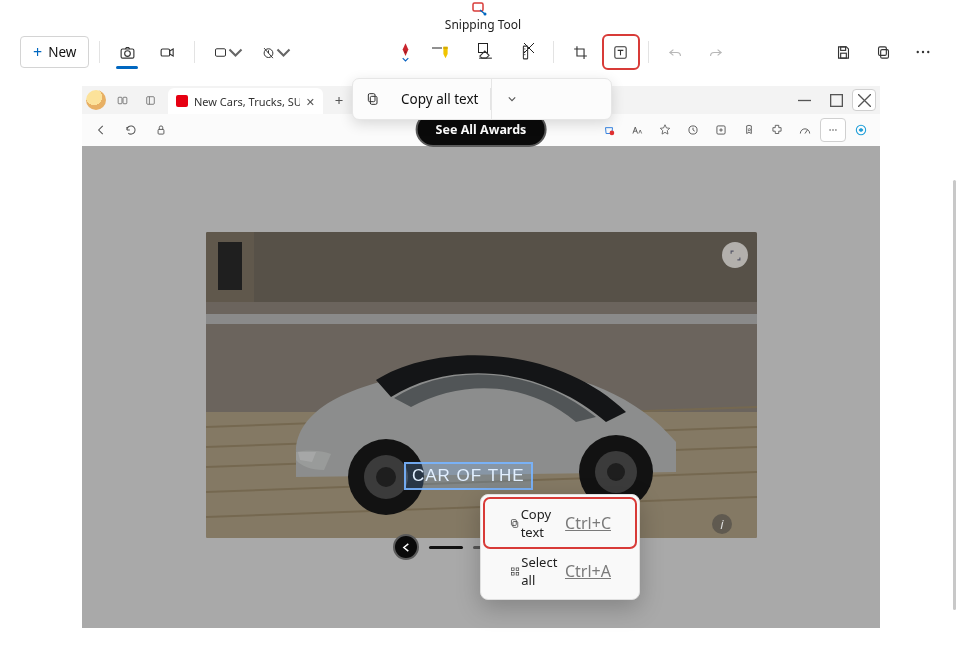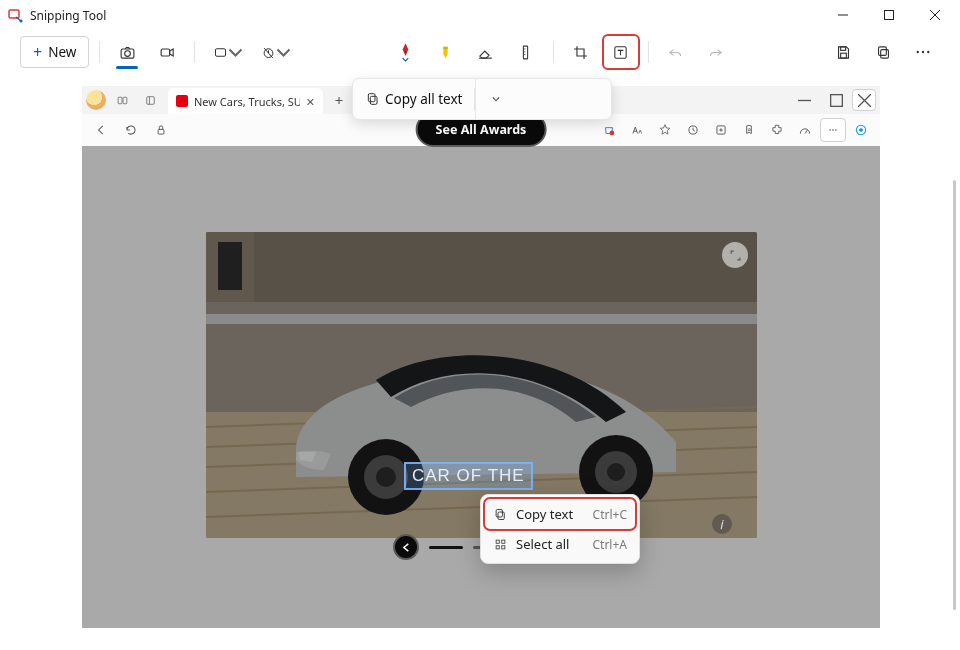--- a/index.html
+++ b/index.html
@@ -1,19 +1,19 @@
 <!DOCTYPE html>
 <html><head>
 <meta charset="utf-8">
 <style>
   * { box-sizing: border-box; margin: 0; padding: 0; font-family: "Segoe UI", system-ui, sans-serif; }
   body { background: #fff; width: 960px; height: 650px; overflow: hidden; position: relative; }
 
   
-  .titlebar { height: 30px; display: flex; align-items: center; padding: 0 2px 0 8px; font-size: 12px; }
+  .titlebar { height: 30px; display: flex; align-items: center; padding: 0 2px 0 8px; font-size: 12px; flex-direction: column; }
   .titlebar .appicon { width: 16px; height: 16px; margin-right: 6px; }
   .titlebar .title { flex: 0 0 auto; color: #222; }
   .titlebar .spacer { flex: 1; }
   .winbtns { display: flex; }
   .winbtn { width: 46px; height: 30px; display: flex; align-items: center; justify-content: center; color: #222; }
   .winbtn svg { width: 10px; height: 10px; }
 
   
   .toolbar { height: 44px; display: flex; align-items: center; padding: 0 20px; gap: 6px; position: relative; }
   .divider { width: 1px; height: 22px; background: #e3e3e3; margin: 0 4px; }
@@ -37,21 +37,21 @@
     position: absolute;
     top: 78px; left: 352px;
     width: 260px; height: 42px;
     background: #fcfcfc;
     border: 1px solid #e6e6e6;
     border-radius: 7px;
     box-shadow: 0 4px 14px rgba(0,0,0,.14);
     display: flex; align-items: center;
     z-index: 20;
   }
-  .textactions-popup .item { display:flex; align-items:center; gap:4px; padding: 0 12px; font-size: 13.5px; color:#111; height:100%; }
+  .textactions-popup .item { display:flex; align-items:center; gap:20px; padding: 0 12px; font-size: 13.5px; color:#111; height:100%; }
   .textactions-popup .chev-btn { border-left:1px solid #e6e6e6; height:100%; width:40px; display:flex; align-items:center; justify-content:center; }
 
   
   .canvas-wrap { position: absolute; top: 86px; left: 82px; width: 798px; height: 542px; overflow: hidden; }
   .vscroll-fake { position: absolute; right: 4px; top: 126px; width: 3px; height: 440px; background: #c8c8c8; border-radius: 2px; z-index: 5;}
   .screenshot {
     position: absolute; inset: 0;
     background: #f3f3f3;
   }
   .dim-overlay { position:absolute; inset:0; background: rgba(0,0,0,0.30); z-index:1; }
@@ -99,22 +99,22 @@
   .carousel-nav .dash { width:26px; height:3px; background:#555; border-radius:2px; }
   .carousel-nav .dash.active { width:34px; background:#111; }
 
   
   .ctx-menu {
     position:absolute; top:494px; left:480px; width:160px;
     background:#f9f9f9; border:1px solid #e0e0e0; border-radius:8px;
     box-shadow:0 8px 24px rgba(0,0,0,.22);
     padding:4px; z-index:40;
   }
-  .ctx-row { display:flex; align-items:center; gap:8px; padding:6px 8px; border-radius:5px; font-size:13px; color:#222; }
-  .ctx-row .k { margin-left:auto; color:#7a7a7a; font-size:12px; }
+  .ctx-row { display:flex; align-items:center; padding:6px 24px; border-radius:5px; font-size:13px; color:#222; }
+  .ctx-row .k { margin-left:auto; color:#7a7a7a; font-size:16px;text-decoration:underline; }
   .ctx-row.hl { outline:2.5px solid #d83b38; }
   .ctx-row svg { width:15px; height:15px; }
 
 </style>
 </head>
 <body>
 
 <div class="titlebar">
   <span class="appicon">
     <svg viewBox="0 0 16 16">

